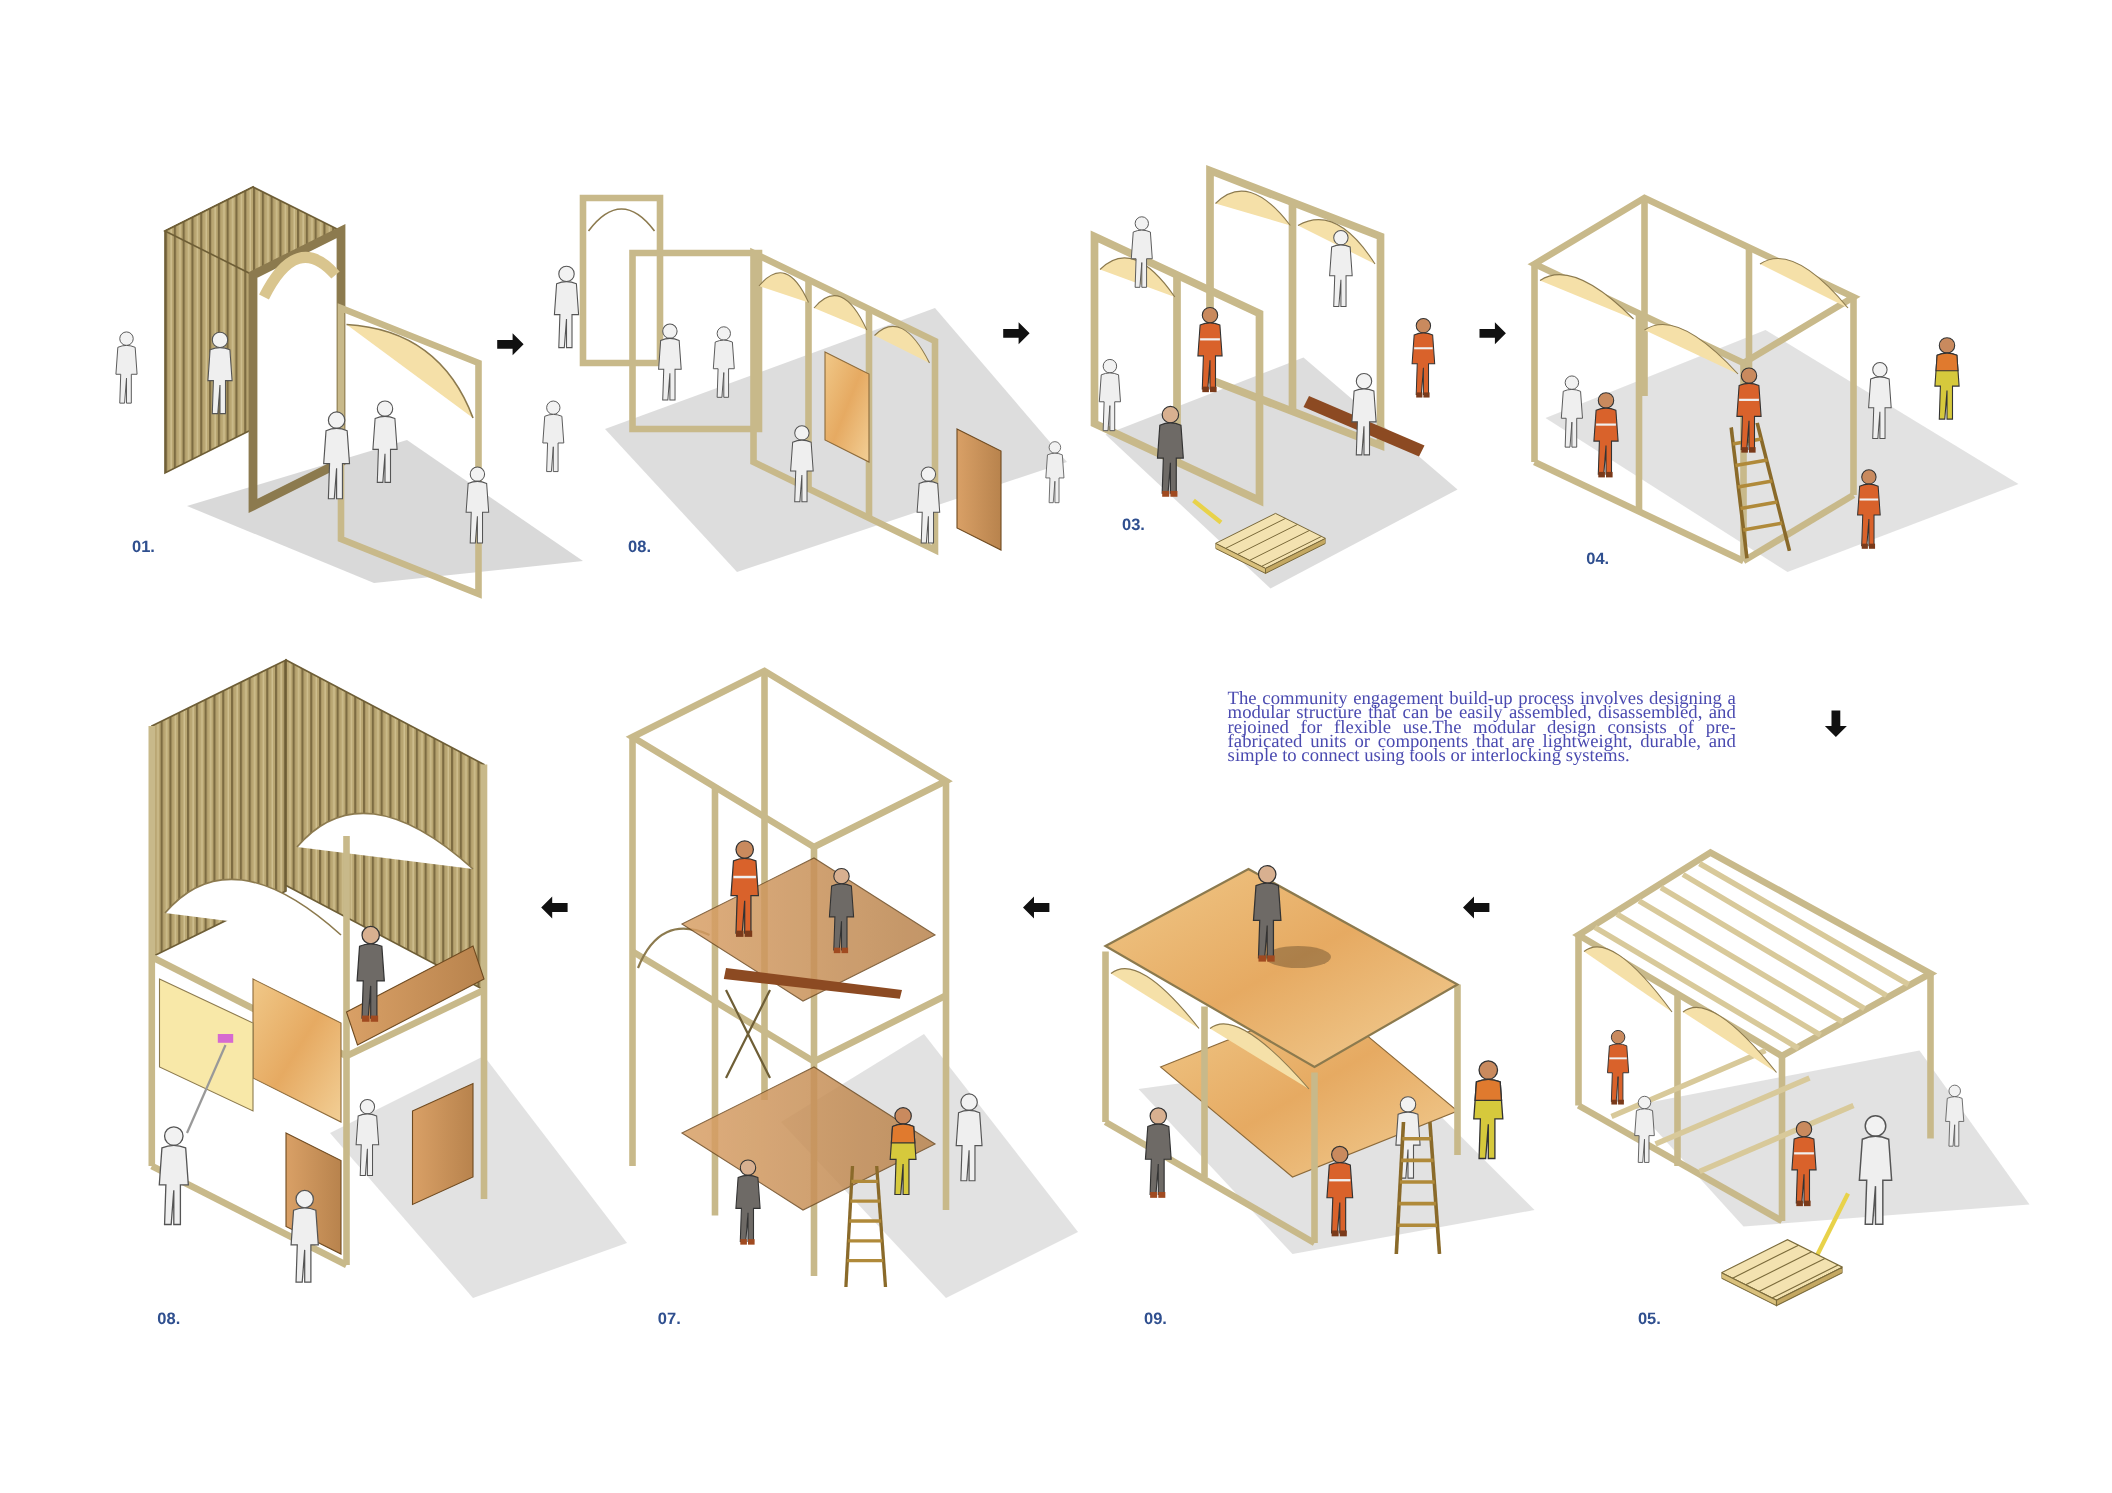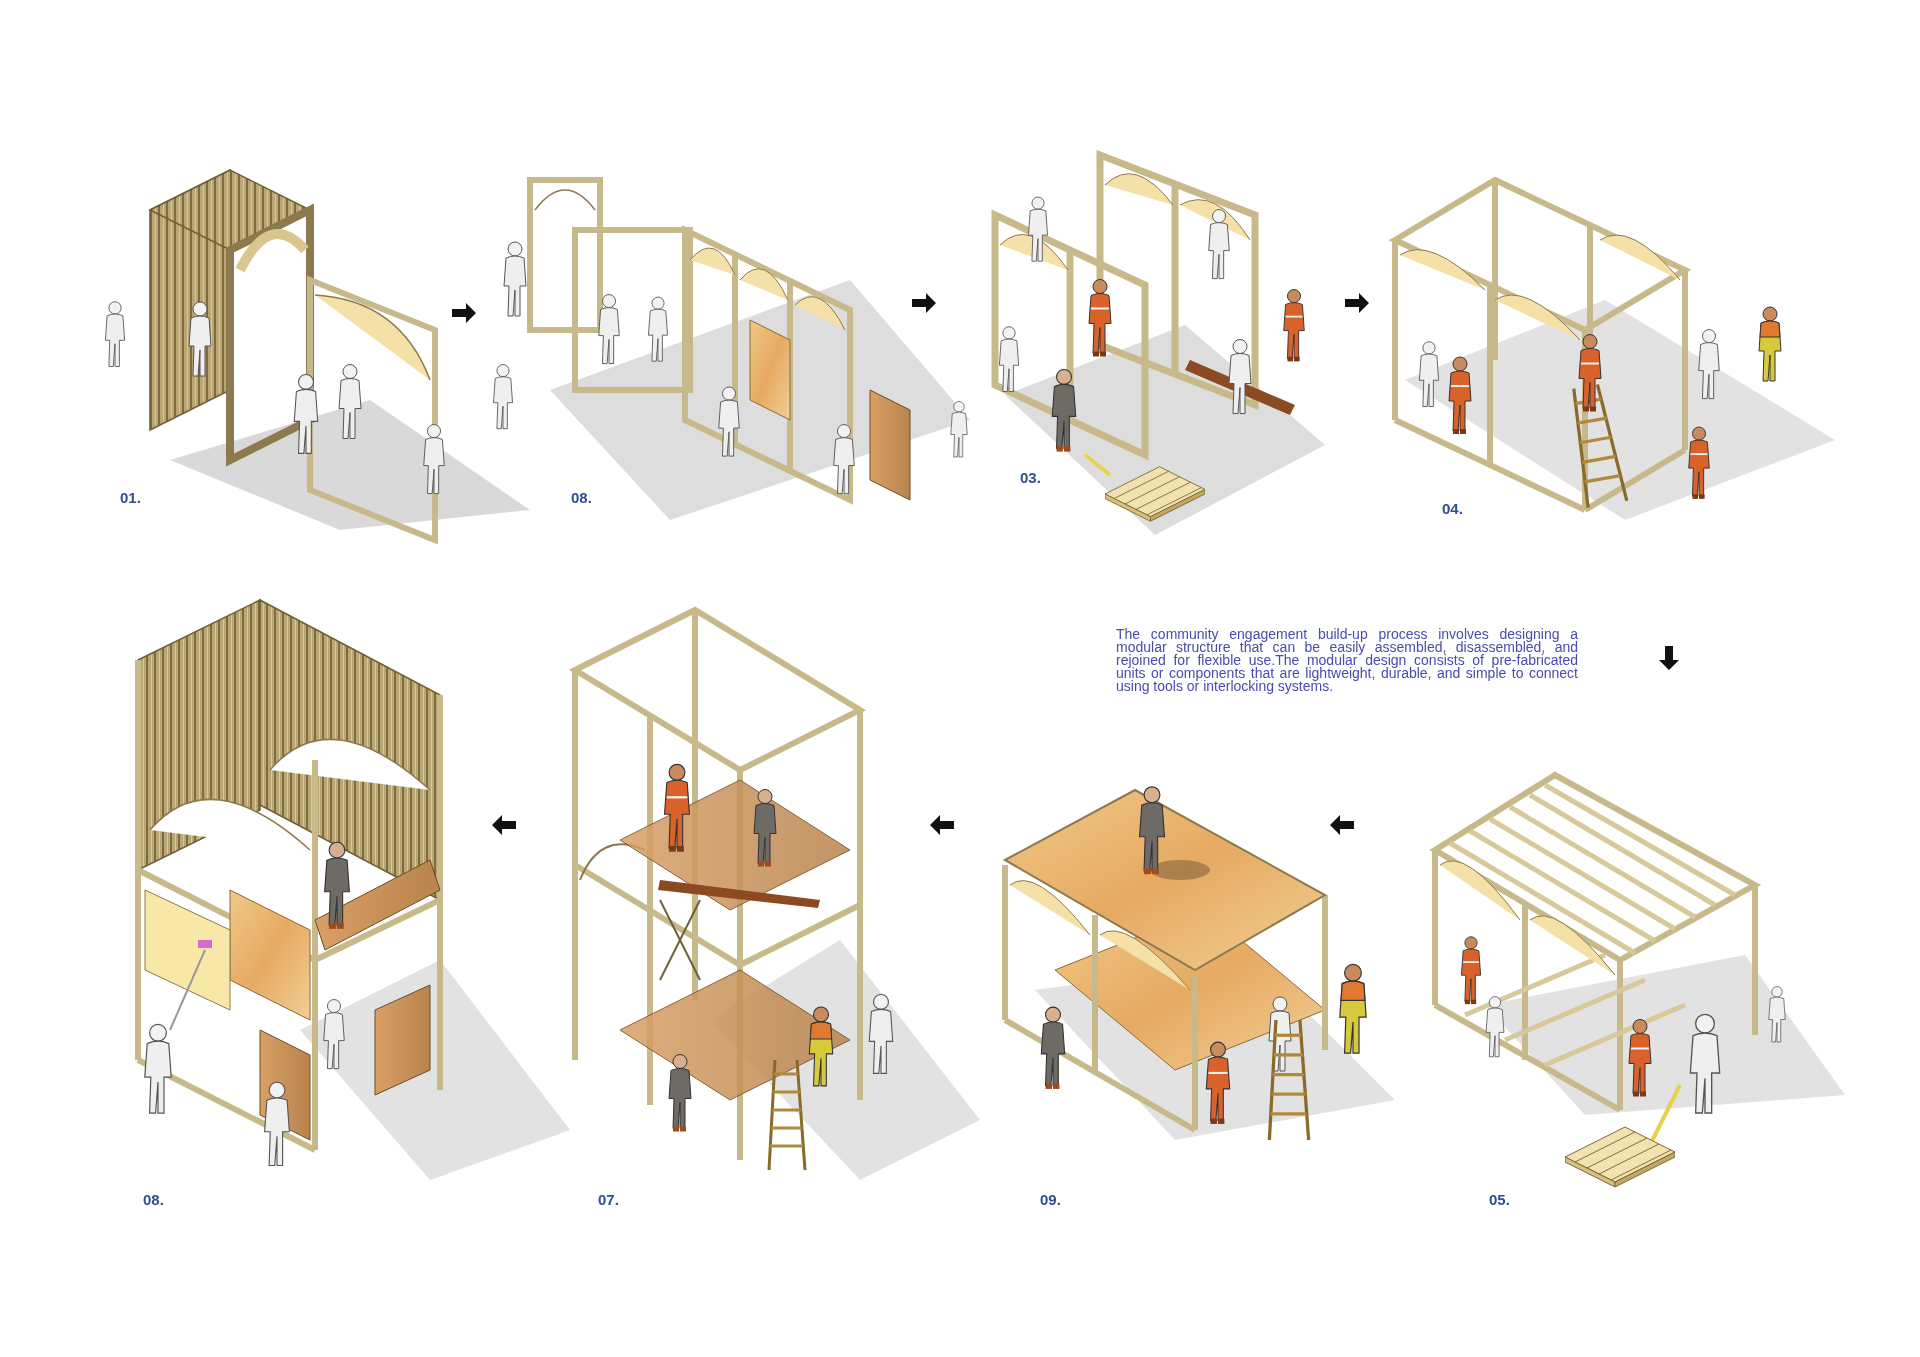--- a/index.html
+++ b/index.html
@@ -2,22 +2,22 @@
 <html><head>
 <meta charset="utf-8">
 <style>
   html, body { margin:0; padding:0; background:#ffffff; }
   body { width:1920px; height:1357px; position:relative; overflow:hidden; font-family:"Liberation Sans", sans-serif; }
   .step-label { position:absolute; color:#2f4f8f; font-weight:bold; font-size:15px; font-family:"Liberation Sans", sans-serif; }
   .arrow { position:absolute; width:26px; height:20px; }
   .panel { position:absolute; }
   .desc {
     position:absolute; left:1116px; top:628px; width:462px;
-    color:#4a4ab0; font-size:14px; line-height:13px; text-align:justify;
-    font-family:Liberation Sans, sans-serif;
+    color:#4a4ab0; font-size:17px; line-height:13px; text-align:justify;
+    font-family:Liberation Serif, serif;
   }
   svg { overflow:visible; }
 </style>
 </head>
 <body>
 
 <svg width="0" height="0" style="position:absolute">
   <defs>
     <linearGradient id="wood" x1="0" y1="0" x2="1" y2="1">
       <stop offset="0" stop-color="#f0c888"></stop>

